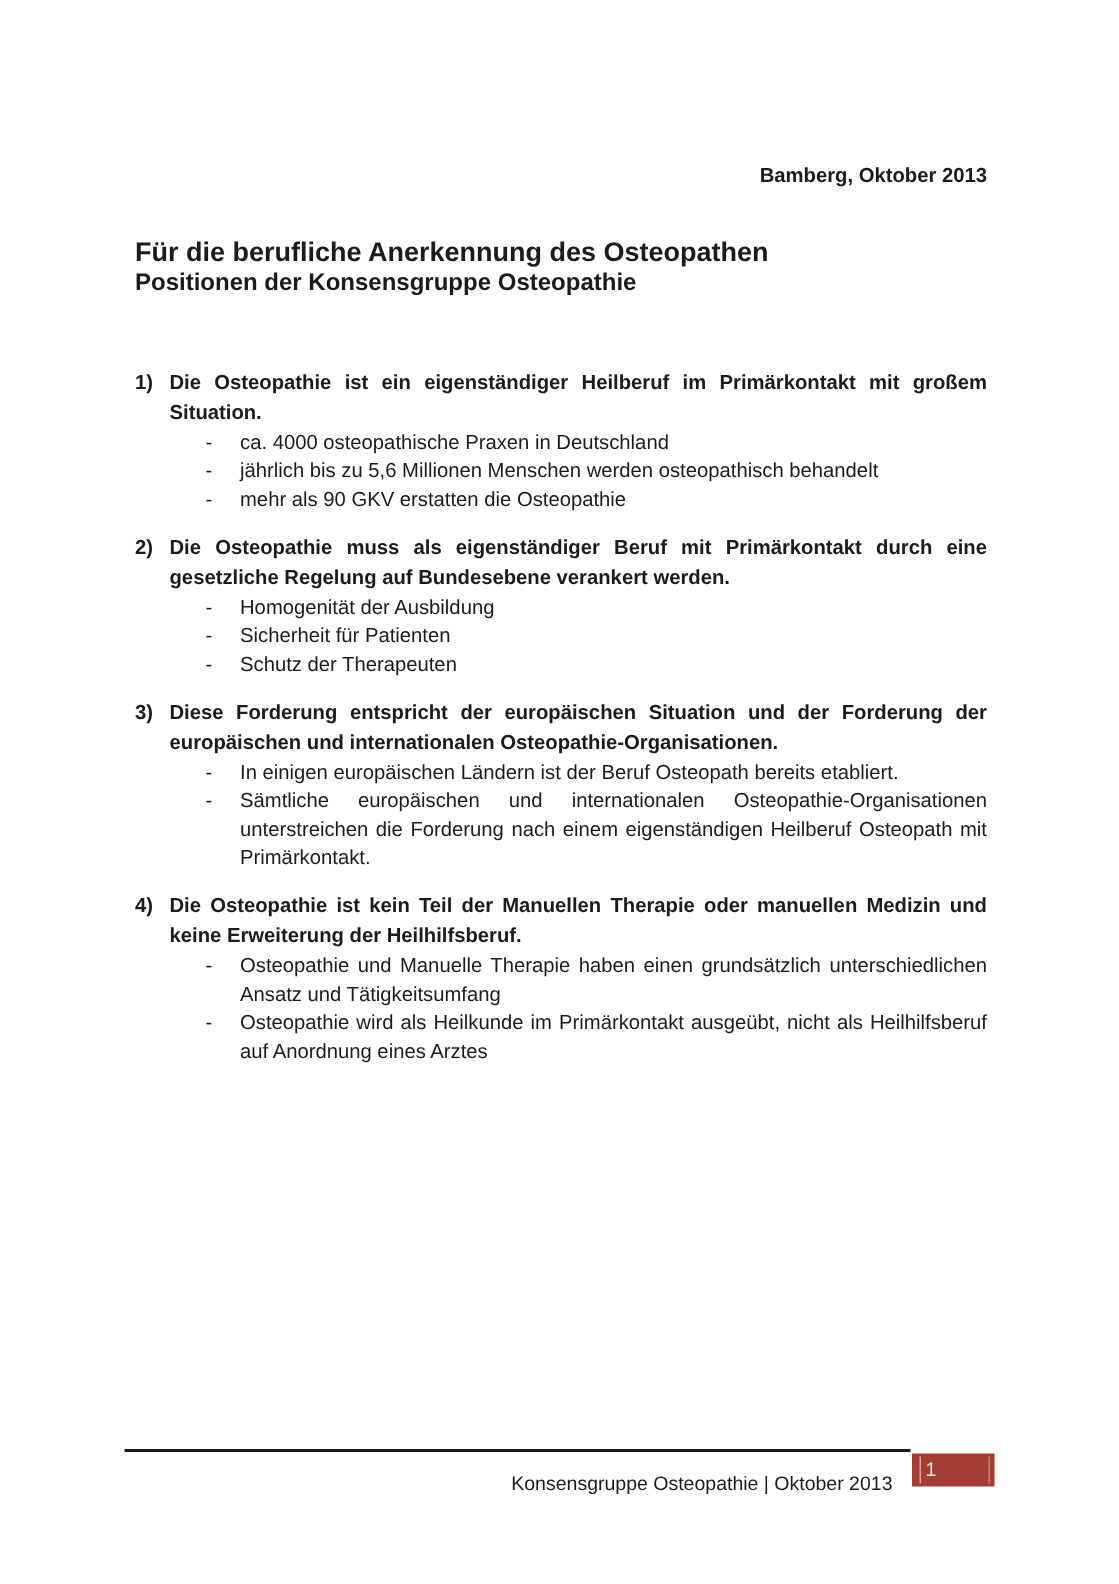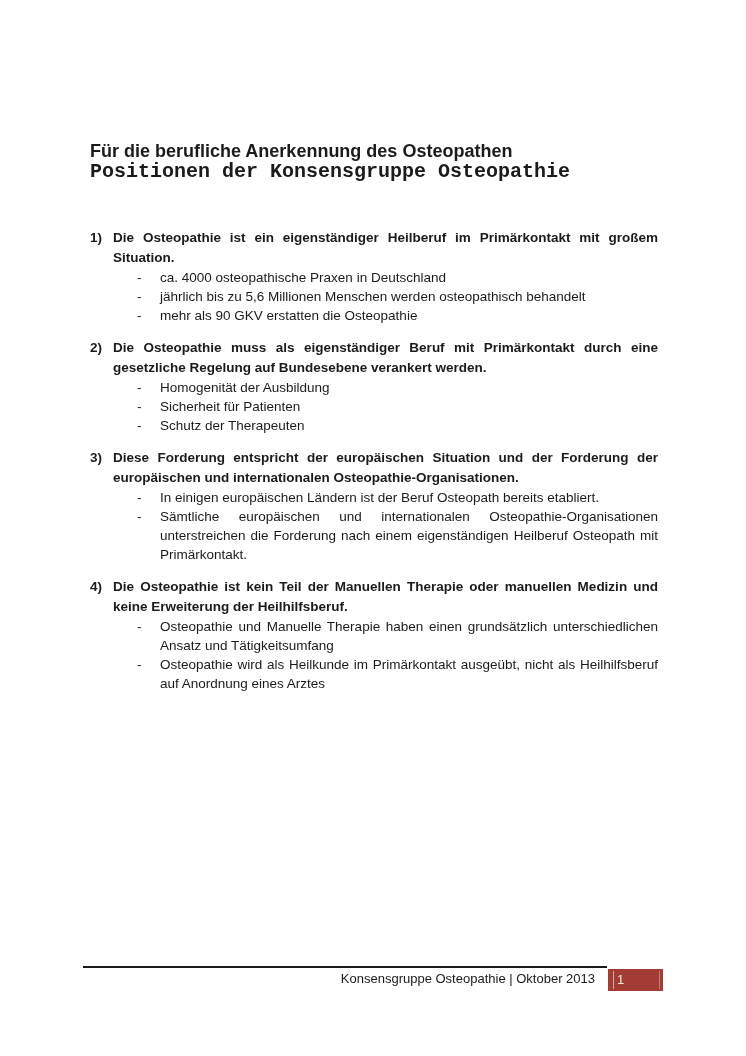--- a/index.html
+++ b/index.html
@@ -25,23 +25,22 @@
     line-height: 17px;
   }
   .doc-title {
     margin-top: 32px;
     font-weight: bold;
     font-size: 18px;
     line-height: 22px;
   }
   .doc-subtitle {
     font-weight: bold;
-    font-size: 20px;
+    font-size: 16px;
     line-height: 20px;
-    font-family: Liberation Mono, monospace;
   }
   .sections { margin-top: 46px; }
   .section { margin-bottom: 13px; }
   .sec-head {
     display: flex;
     font-weight: bold;
     font-size: 13.5px;
     line-height: 20px;
   }
   .sec-num { flex: none; width: 23px; }
@@ -63,21 +62,21 @@
     height: 28px;
   }
   .footer-rule {
     position: absolute;
     left: 0; top: 0;
     width: 524px;
     border-top: 2px solid #1a1a1a;
   }
   .footer-text {
     position: absolute;
-    top: 5px;
+    top: 15px;
     right: 68px;
     font-size: 13px;
     line-height: 16px;
     white-space: nowrap;
   }
   .page-box {
     position: absolute;
     left: 525px;
     top: 3px;
     width: 55px;
@@ -100,20 +99,21 @@
     position: absolute;
     left: 9px; top: 3px;
     color: #EFE6E4;
     font-size: 13px;
   }
 </style>
 </head>
 <body>
 
 <div class="content">
+  <div class="date-line">Bamberg, Oktober 2013</div>
   <div class="doc-title">Für die berufliche Anerkennung des Osteopathen</div>
   <div class="doc-subtitle">Positionen der Konsensgruppe Osteopathie</div>
 
   <div class="sections">
 
     <div class="section">
       <div class="sec-head">
         <span class="sec-num">1)</span>
         <div class="sec-heading">Die Osteopathie ist ein eigenständiger Heilberuf im Primärkontakt mit großem Situation.</div>
       </div>

